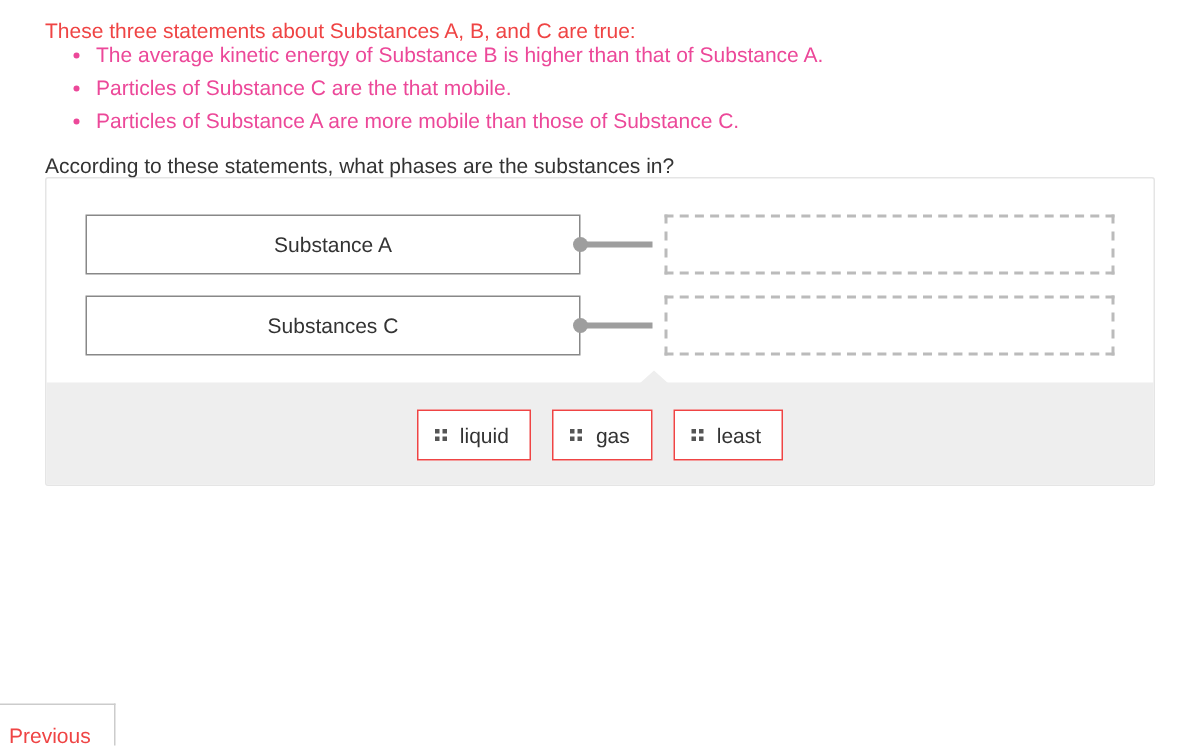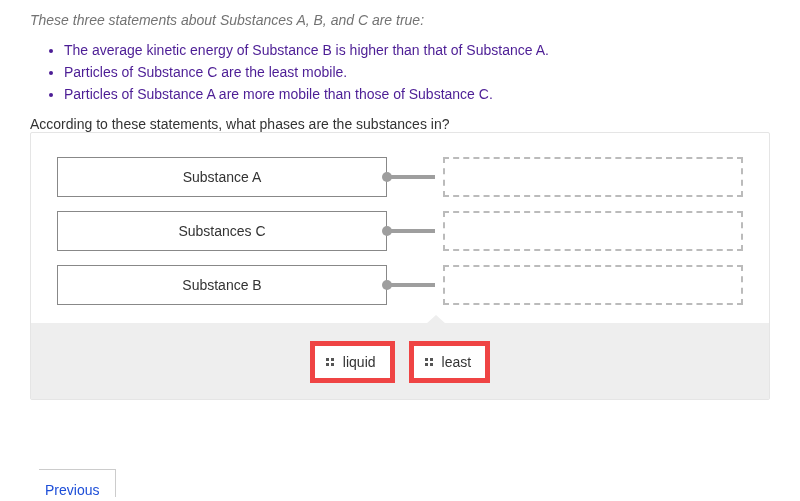--- a/index.html
+++ b/index.html
@@ -6,23 +6,23 @@
     body {
       font-family: Arial, Helvetica, sans-serif;
       font-size: 14px;
       color: #333;
       background: #fff;
       width: 800px;
       height: 501px;
       padding: 12px 30px 0 30px;
       position: relative;
     }
-    .intro { margin-bottom: 14px; color: #737373; font-size: 14px; font-style: italic; }
+    .intro { color: #ef4444; font-size: 14px; }
     .bullets { margin: 0 0 14px 34px; }
-    .bullets li { margin-bottom: 6px; list-style: disc; color: #4c1d95; }
+    .bullets li { margin-bottom: 6px; list-style: disc; color: #ec4899; }
     .prompt { }
     .panel {
       border: 1px solid #e5e5e5;
       border-radius: 2px;
       padding: 0;
       background: #fff;
     }
     .match-area {
       padding: 24px 26px 0 26px;
     }
@@ -78,21 +78,21 @@
     .choices-bar::before {
       content: "";
       position: absolute;
       top: -8px; left: 395px;
       width: 0; height: 0;
       border-left: 10px solid transparent;
       border-right: 10px solid transparent;
       border-bottom: 9px solid #eee;
     }
     .choice {
-      border: 5px solid #ef4444;
+      border: 1px solid #ef4444;
       background: #fff;
       padding: 8px 14px 8px 10px;
       font-size: 14px;
       display: flex;
       align-items: center;
       gap: 8px;
       cursor: grab;
     }
     .grip {
       display: inline-block;
@@ -107,34 +107,33 @@
       top: 1px; left: 1px;
     }
     .prev-btn {
       position: absolute;
       left: 0; bottom: 4px;
       border: 1px solid #ccc;
       border-left: none;
       border-bottom: none;
       padding: 12px 16px 0 6px;
       font-size: 14px;
-      color: #1d4ed8;
+      color: #ef4444;
       background: #fff;
       height: 28px;
-      margin-left: 39px;
     }
   </style>
 </head>
 <body>
 
 <p class="intro">These three statements about Substances A, B, and C are true:</p>
 
 <ul class="bullets">
   <li>The average kinetic energy of Substance B is higher than that of Substance A.</li>
-  <li>Particles of Substance C are the least mobile.</li>
+  <li>Particles of Substance C are the that mobile.</li>
   <li>Particles of Substance A are more mobile than those of Substance C.</li>
 </ul>
 
 <p class="prompt">According to these statements, what phases are the substances in?</p>
 
 <div class="panel">
   <div class="match-area">
 
     <div class="match-row">
       <div class="match-label">Substance A</div>
@@ -147,35 +146,31 @@
 
     <div class="match-row">
       <div class="match-label">Substances C</div>
       <div class="connector">
         <span class="connector-dot"></span>
         <span class="connector-line"></span>
       </div>
       <div class="drop-target"></div>
     </div>
 
-    <div class="match-row">
-      <div class="match-label">Substance B</div>
-      <div class="connector">
-        <span class="connector-dot"></span>
-        <span class="connector-line"></span>
-      </div>
-      <div class="drop-target"></div>
-    </div>
 
   </div>
 
   <div class="choices-bar">
     <div class="choice">
       <span class="grip"></span>
       <span>liquid</span>
+    </div>
+    <div class="choice">
+      <span class="grip"></span>
+      <span>gas</span>
     </div>
     <div class="choice">
       <span class="grip"></span>
       <span>least</span>
     </div>
   </div>
 </div>
 
 <div class="prev-btn">Previous</div>
 

